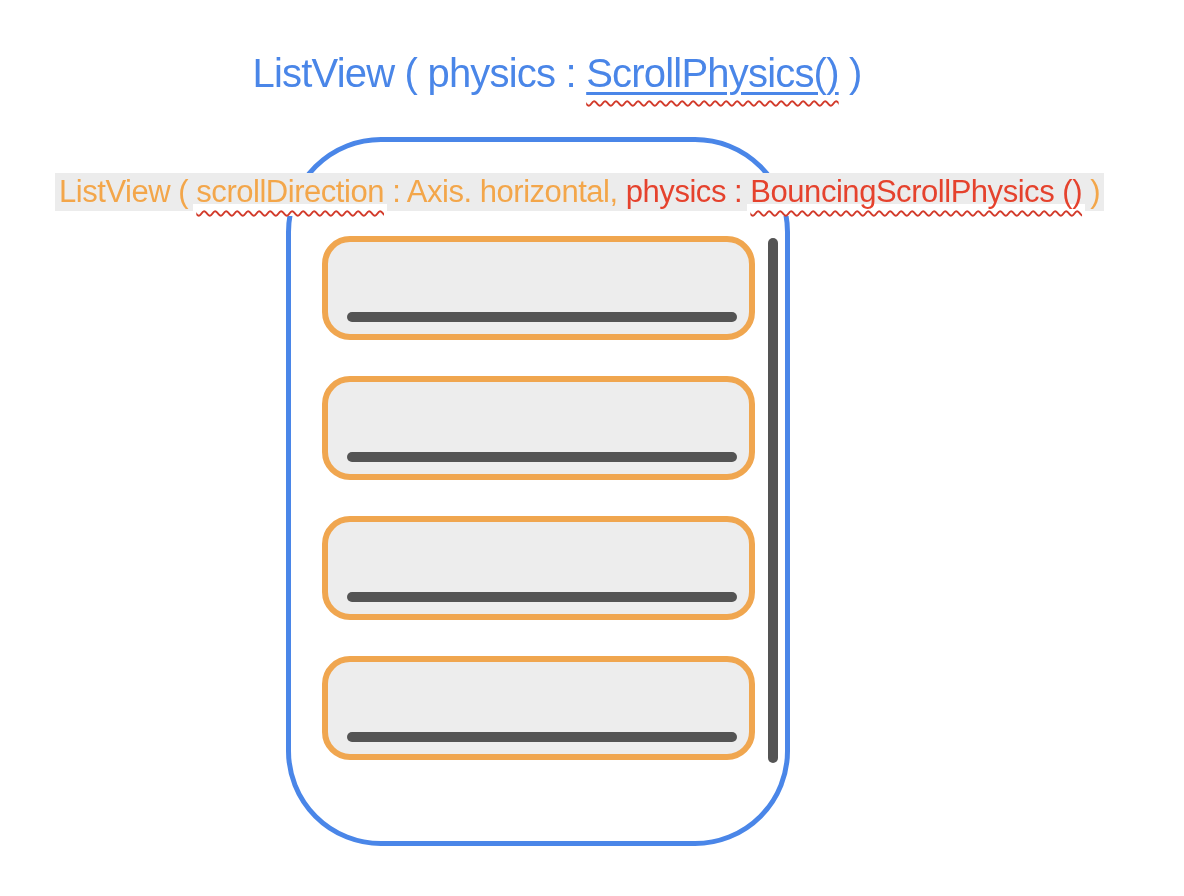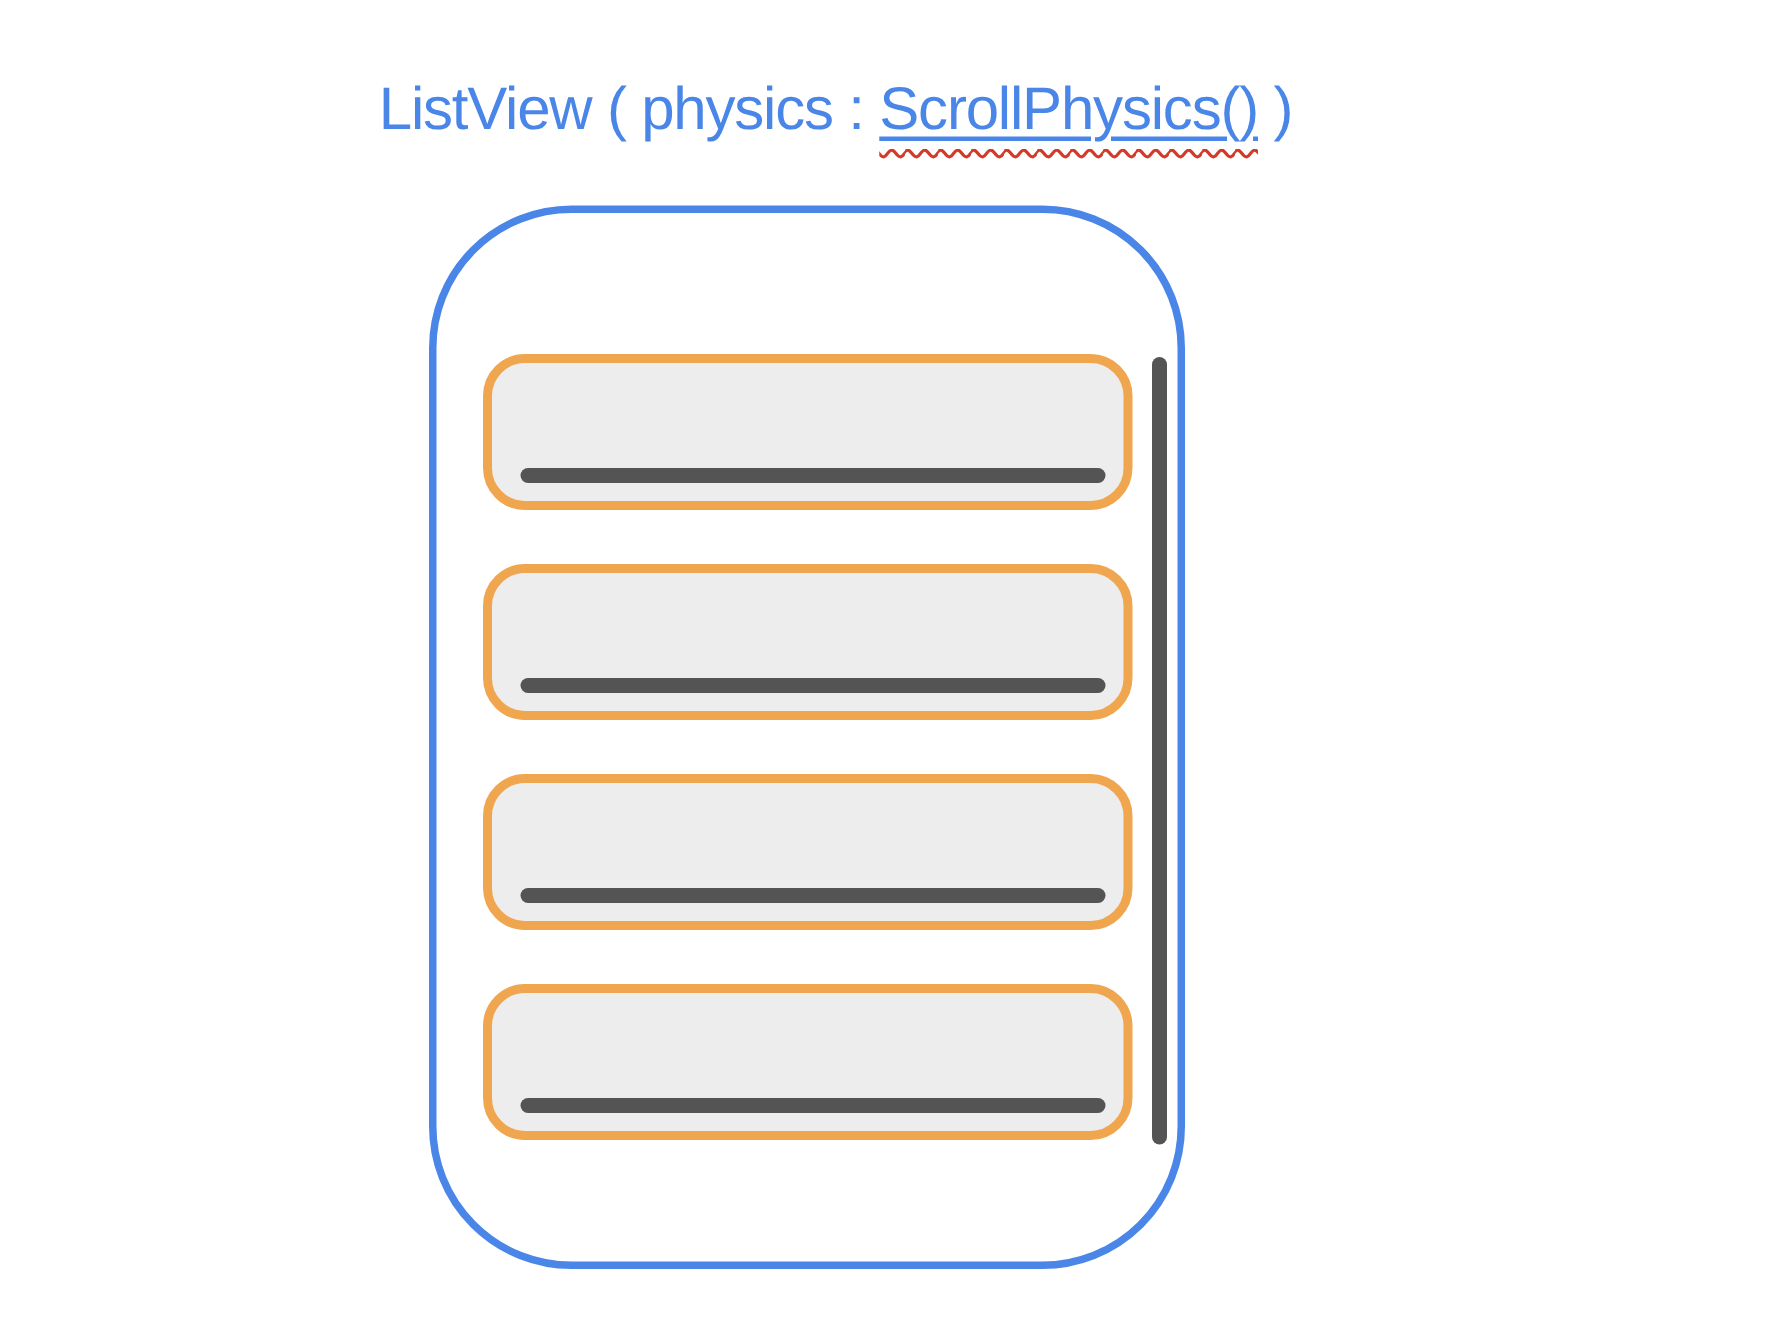--- a/index.html
+++ b/index.html
@@ -125,20 +125,21 @@
 </style>
 </head>
 <body>
 
 <div class="canvas">
 
   <div class="title"><span>ListView ( physics : </span><span class="u-solid"><span class="u-wavy wavy-title">ScrollPhysics()</span></span><span> )</span></div>
 
   <div class="phone"></div>
 
+  <div class="caption"><span class="orange">ListView ( </span><span class="orange u-wavy wavy-cap sq-backing">scrollDirection</span><span class="orange"> : Axis. horizontal, </span><span class="red">physics : </span><span class="red u-wavy wavy-cap sq-backing">BouncingScrollPhysics ()</span><span class="orange"> )</span></div>
 
   <div class="list">
   <div class="list-item">
     <div class="item-bar"></div>
   </div>
 
   <div class="list-item">
     <div class="item-bar"></div>
   </div>
 

